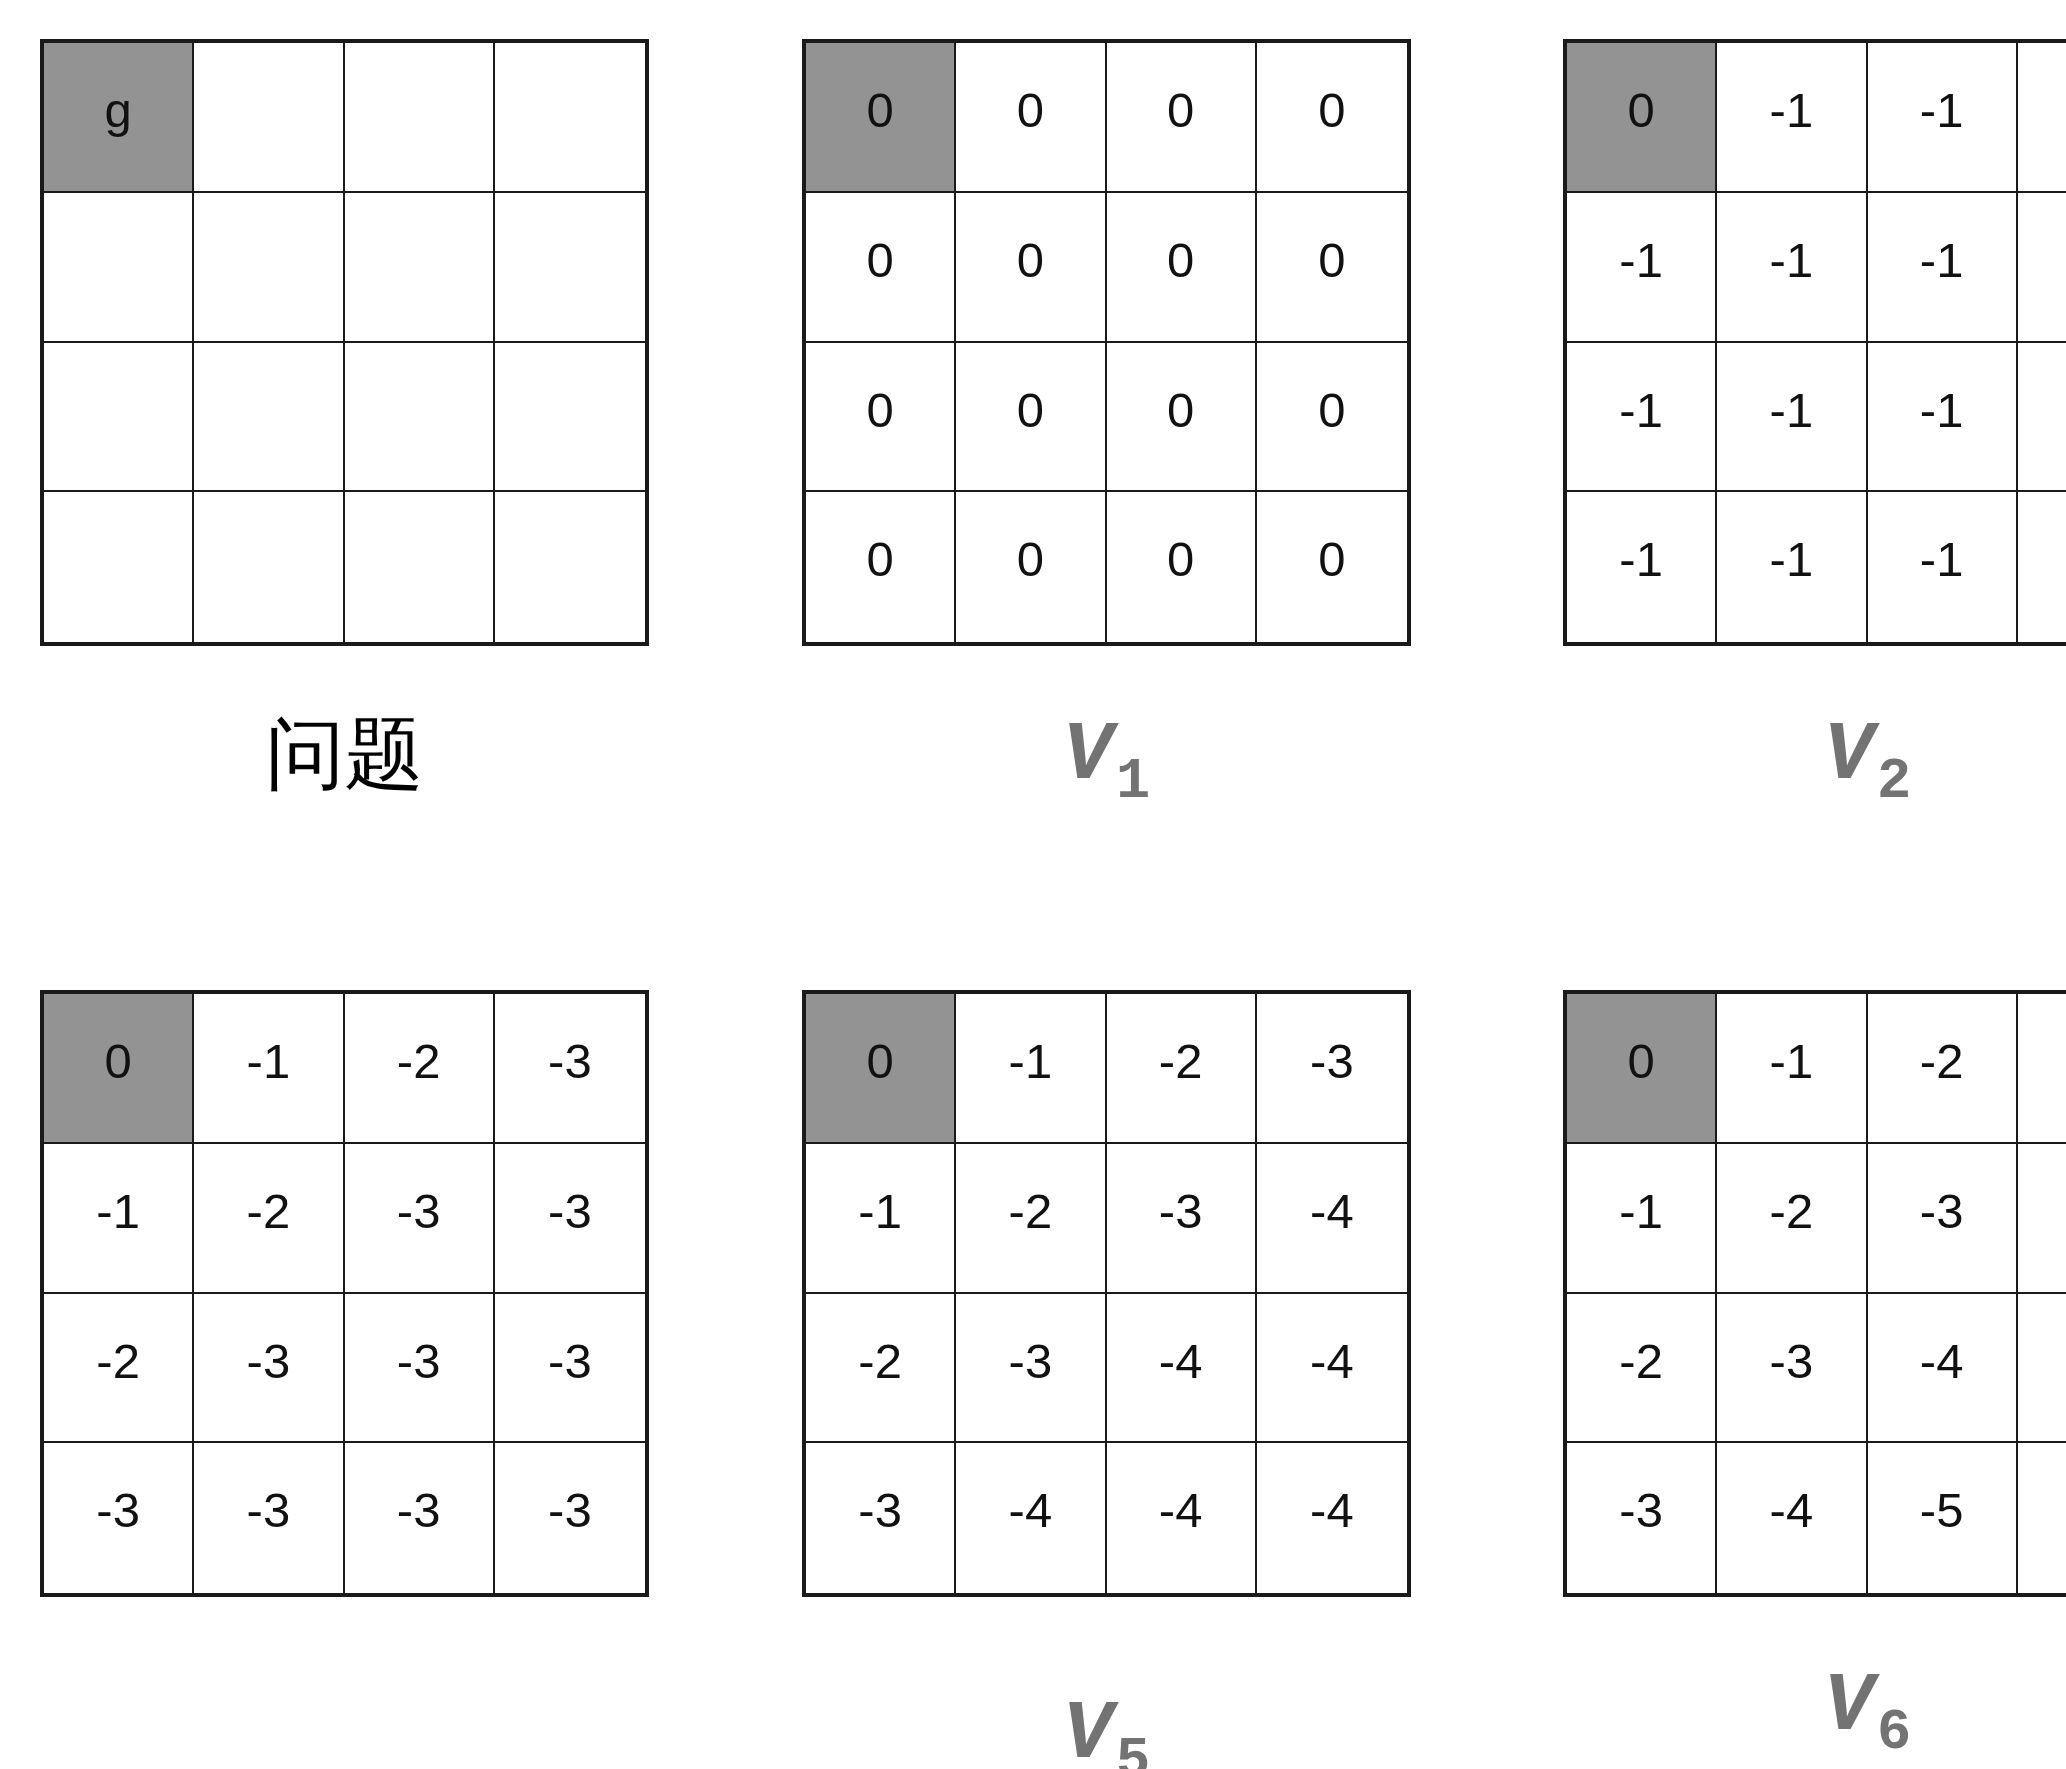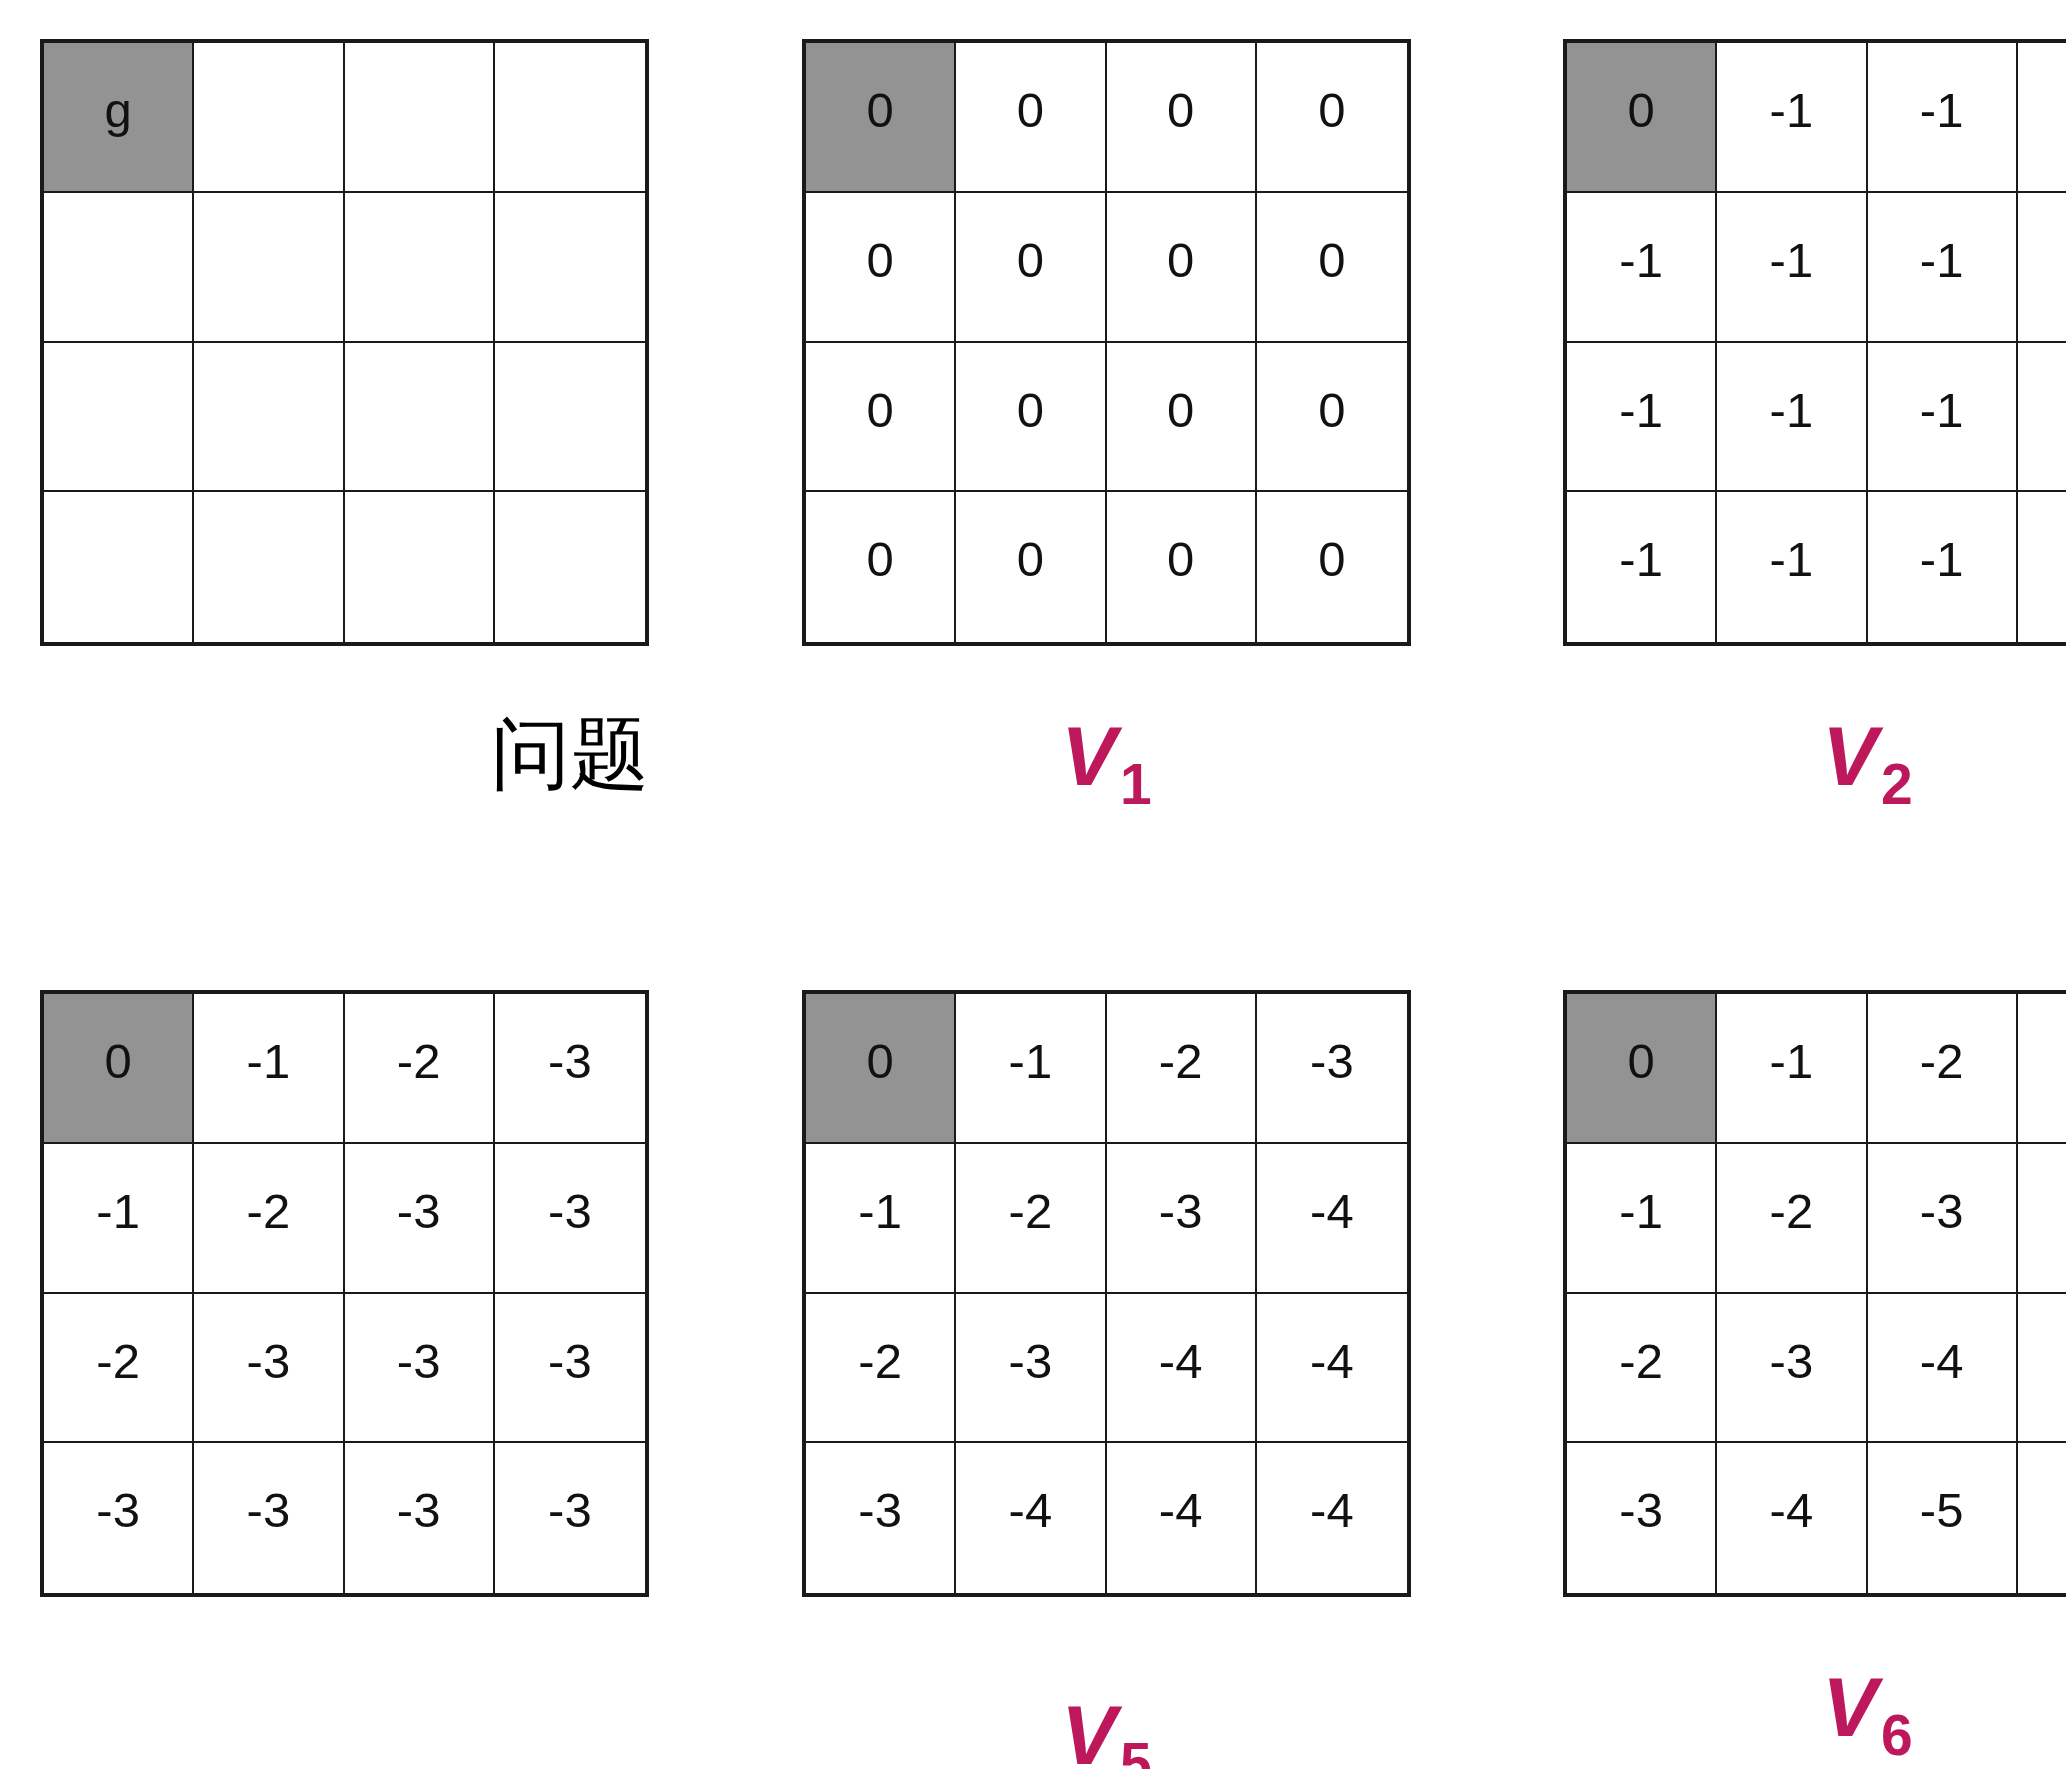--- a/index.html
+++ b/index.html
@@ -71,24 +71,24 @@
 
   .caption-cjk {
     font-family: "DejaVu Serif", "Liberation Serif", serif;
     font-size: 79px;
     line-height: 1;
     color: #000000;
     font-weight: 400;
   }
 
   .caption-v {
-    font-family: Liberation Sans, sans-serif;
+    font-family: Liberation Mono, monospace;
     font-size: 83px;
     line-height: 1;
-    color: #be185d;
+    color: #737373;
     font-weight: bold;
     font-style: italic;
     letter-spacing: 0.8px;
   }
   .caption-v .sub {
     font-style: normal;
     font-weight: bold;
     font-size: 57px;
     vertical-align: -0.34em;
     margin-left: 2.5px;
@@ -143,21 +143,21 @@
         <div class="cell r3">
           <span class="cell-text"></span>
         </div>
         <div class="cell r3">
           <span class="cell-text"></span>
         </div>
         <div class="cell c3 r3">
           <span class="cell-text"></span>
         </div>
       </div>
-      <div class="caption" style="top: 676px; text-align: right;"><span class="caption-cjk">问题</span></div>
+      <div class="caption" style="top: 676px;"><span class="caption-cjk">问题</span></div>
     </div>
     <div class="board" style="left: 802px; top: 39px; width: 609px; height: 781px;">
       <div class="grid">
         <div class="cell shaded">
           <span class="cell-text">0</span>
         </div>
         <div class="cell">
           <span class="cell-text">0</span>
         </div>
         <div class="cell">

